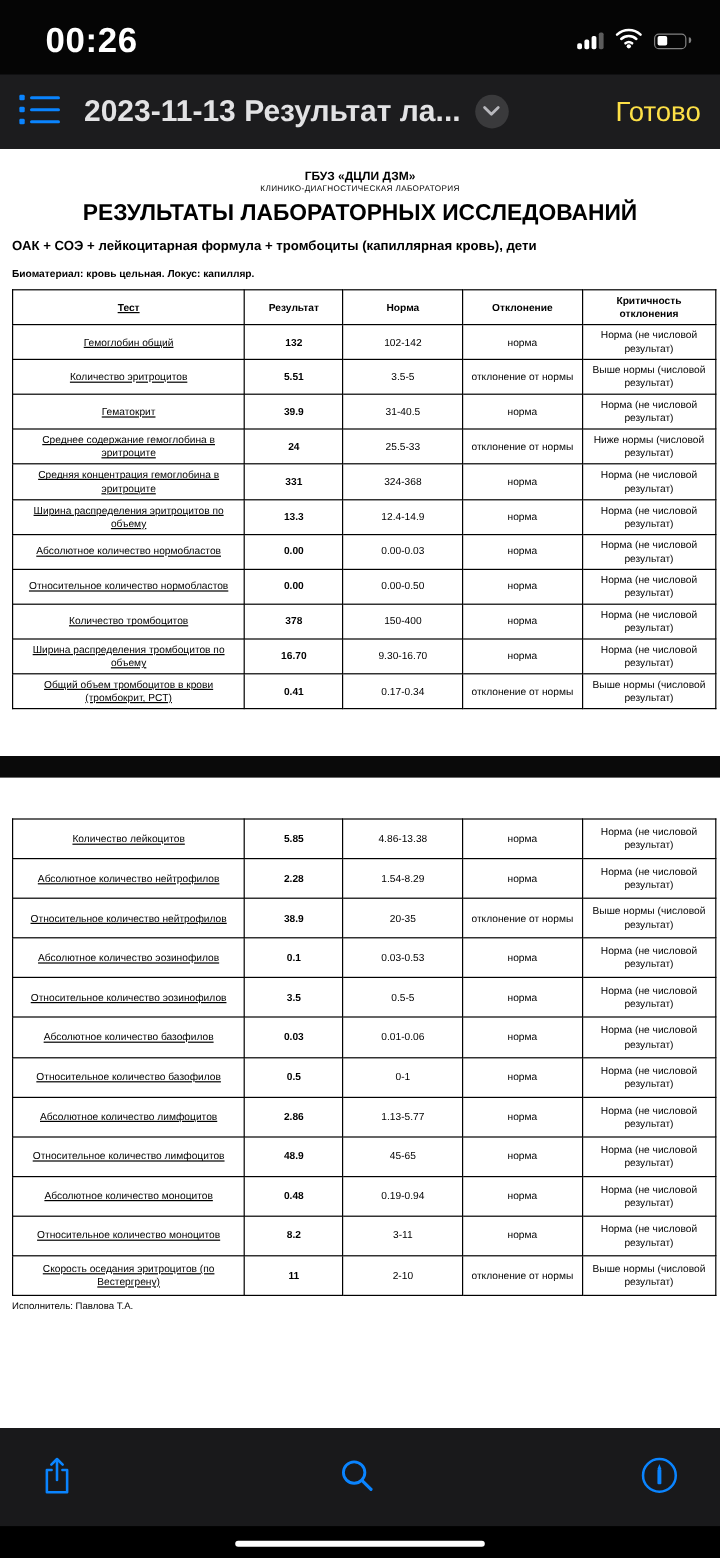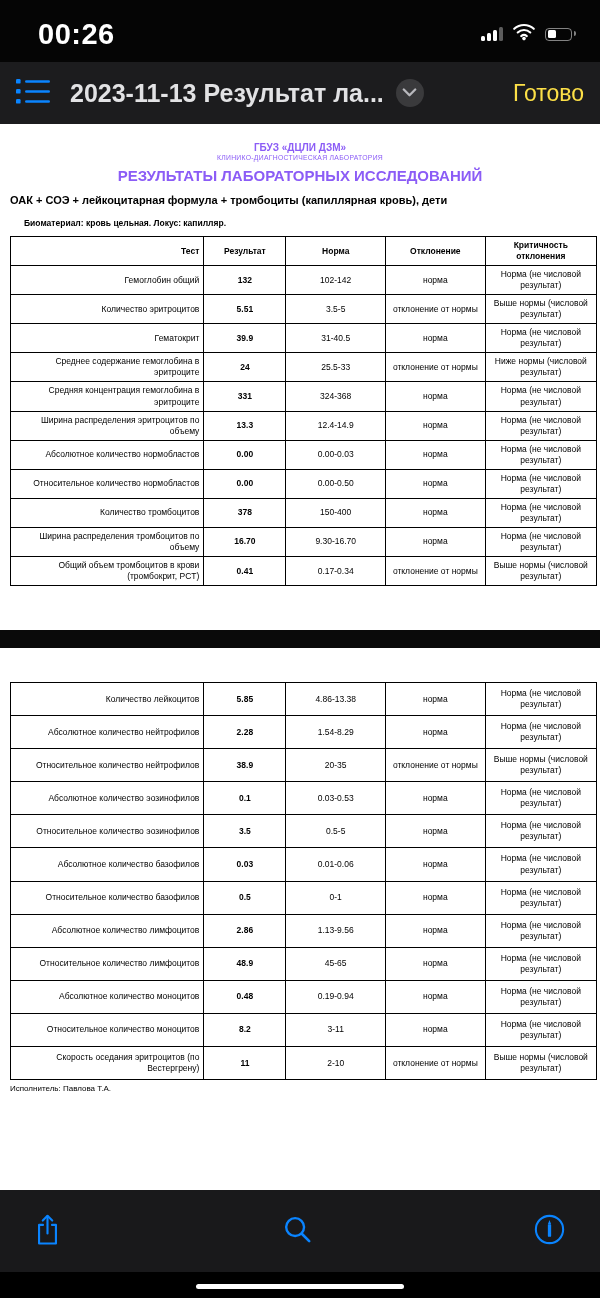--- a/index.html
+++ b/index.html
@@ -29,31 +29,31 @@
   .nav-title { color:#e2e2e4; font-size:25px; font-weight:600; white-space:nowrap; overflow:hidden; }
   .chevron-btn { width:28px; height:28px; border-radius:50%; background:#3a3a3c; flex:0 0 auto; }
   .done-btn { background:none; border:none; padding:0; color:#fde047; font-size:23px; font-family:inherit; cursor:pointer; flex:0 0 auto; }
 
   
   .doc-area { flex:1 1 auto; background:#000; overflow:hidden; }
   .page { background:#fff; overflow:hidden; }
   .page1 { height:506px; padding-top:18px; }
   .page-gap { height:18px; background:#0a0a0a; }
   .page2 { height:542px; padding-top:26px; }
-  .doc-center { text-align:center; color:#8b5cf6; }
+  .doc-center { text-align:center; color:#000000; }
   .org1 { font-size:10px; font-weight:700; }
   .org2 { font-size:6.8px; letter-spacing:.3px; margin-top:1px; }
-  .doc-title { font-size:15px; font-weight:700; margin-top:6px; }
+  .doc-title { font-size:19px; font-weight:700; margin-top:6px; }
   .doc-subtitle { font-size:11px; font-weight:700; margin:10px 10px 12px; color:#000; }
-  .doc-bio { font-size:8.5px; font-weight:700; margin:9px 24px 0; color:#000; }
+  .doc-bio { font-size:8.5px; font-weight:700; margin:9px 10px 0; color:#000; }
 
   table.results { border-collapse:collapse; table-layout:fixed; width:587px; margin:8px 3px 0 10px; }
   .results th, .results td { border:1px solid #000; font-size:8.5px; line-height:1.3; padding:3px 4px; color:#000; vertical-align:middle; text-align:center; word-wrap:break-word; }
   .results th { font-weight:700; }
-  .results th.col-test, .results td.col-test { text-align:right; }
+  .results th.col-test, .results td.col-test { text-align:center;text-decoration:underline; }
   .results td.col-result { font-weight:700; }
   .page2 .results td { padding-top:5px; padding-bottom:5px; }
   .executor { font-size:8px; color:#000; margin:4px 0 0 10px; }
 
   
   .toolbar { flex:0 0 82px; background:#19191b; display:flex; align-items:center; justify-content:space-between; padding:0 34px; }
   .home-area { flex:0 0 26px; background:#000; position:relative; }
   .home-indicator { position:absolute; left:50%; transform:translateX(-50%); bottom:9px; width:208px; height:5px; border-radius:3px; background:#fff; }
 </style>
 </head>
@@ -281,21 +281,21 @@
             <tr>
               <td class="col-test">Относительное количество базофилов</td>
               <td class="col-result">0.5</td>
               <td class="col-norm">0-1</td>
               <td class="col-deviation">норма</td>
               <td class="col-criticality">Норма (не числовой результат)</td>
             </tr>
             <tr>
               <td class="col-test">Абсолютное количество лимфоцитов</td>
               <td class="col-result">2.86</td>
-              <td class="col-norm">1.13-9.56</td>
+              <td class="col-norm">1.13-5.77</td>
               <td class="col-deviation">норма</td>
               <td class="col-criticality">Норма (не числовой результат)</td>
             </tr>
             <tr>
               <td class="col-test">Относительное количество лимфоцитов</td>
               <td class="col-result">48.9</td>
               <td class="col-norm">45-65</td>
               <td class="col-deviation">норма</td>
               <td class="col-criticality">Норма (не числовой результат)</td>
             </tr>

